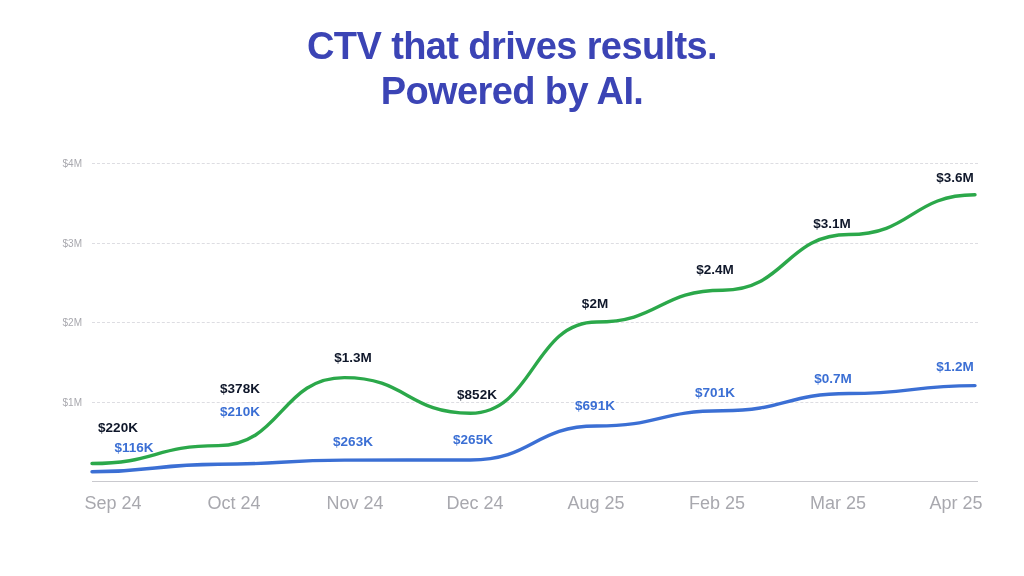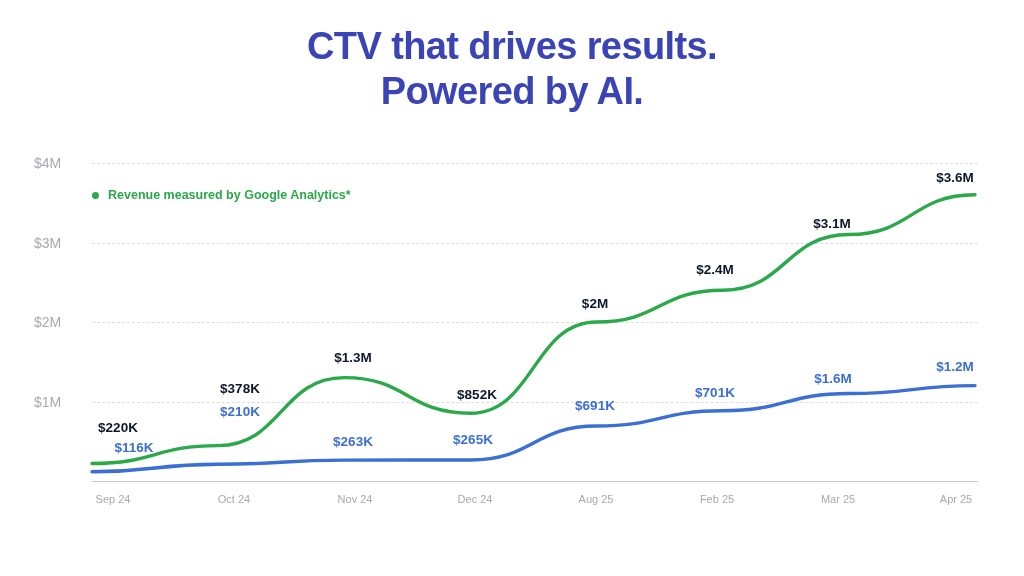--- a/index.html
+++ b/index.html
@@ -24,21 +24,22 @@
     letter-spacing: -0.6px;
     white-space: pre-line;
   }
 
   .chart-area { position: absolute; left: 0; top: 0; width: 1024px; height: 576px; }
 
   .y-label {
     position: absolute;
     right: 0;
     width: 48px;
-    font-size: 14px;
+    text-align: right;
+    font-size: 10px;
     color: #a8a8ae;
     transform: translateY(-50%);
   }
   .y-axis { position: absolute; left: 22px; top: 0; width: 60px; height: 576px; }
 
   .gridline {
     position: absolute;
     left: 92px;
     width: 886px;
     height: 0;
@@ -50,21 +51,21 @@
     left: 92px;
     width: 886px;
     height: 0;
     top: 481px;
     border-top: 1px solid #c9c9ce;
   }
 
   .x-label {
     position: absolute;
     top: 493px;
-    font-size: 11px;
+    font-size: 18px;
     color: #a8a8ae;
     transform: translateX(-50%);
     white-space: nowrap;
   }
 
   .legend { position: absolute; left: 92px; top: 188px; }
   .legend-row { display: flex; align-items: center; margin-bottom: 5px; }
   .legend-dot { width: 7px; height: 7px; border-radius: 50%; margin-right: 9px; flex: none; }
   .legend-text { font-size: 12.5px; font-weight: 700; white-space: nowrap; }
 
@@ -122,43 +123,39 @@
       <div class="x-label" style="left:838px">Mar 25</div>
       <div class="x-label" style="left:956px">Apr 25</div>
     </div>
 
     <svg class="lines" viewBox="0 0 1024 576">
       <path id="line-revenue" fill="none" stroke-width="3.4" stroke-linecap="round" stroke-linejoin="round" d="M 92.00 463.51 C 155.07 463.51, 155.07 445.62, 218.14 445.62 C 281.21 445.62, 281.21 377.65, 344.29 377.65 C 407.36 377.65, 407.36 413.27, 470.43 413.27 C 533.50 413.27, 533.50 322.00, 596.57 322.00 C 659.64 322.00, 659.64 290.20, 722.71 290.20 C 785.79 290.20, 785.79 234.55, 848.86 234.55 C 911.93 234.55, 911.93 194.80, 975.00 194.80" stroke="#2BA84A"></path>
       <path id="line-adspend" fill="none" stroke-width="3.4" stroke-linecap="round" stroke-linejoin="round" d="M 92.00 471.78 C 155.07 471.78, 155.07 464.31, 218.14 464.31 C 281.21 464.31, 281.21 460.09, 344.29 460.09 C 407.36 460.09, 407.36 459.93, 470.43 459.93 C 533.50 459.93, 533.50 426.07, 596.57 426.07 C 659.64 426.07, 659.64 410.72, 722.71 410.72 C 785.79 410.72, 785.79 393.55, 848.86 393.55 C 911.93 393.55, 911.93 385.60, 975.00 385.60" stroke="#3B6FD4"></path>
     </svg>
 
     <div class="legend">
-      <div class="legend-row">
-        <span class="legend-dot" style="background:#2BA84A"></span>
-        <span class="legend-text" style="color:#2BA84A">Revenue measured by Google Analytics*</span>
-      </div>
     </div>
 
     <div>
       <div class="pt-label pt-green" style="left:118px;top:427px">$220K</div>
       <div class="pt-label pt-green" style="left:240px;top:388px">$378K</div>
       <div class="pt-label pt-green" style="left:353px;top:357px">$1.3M</div>
       <div class="pt-label pt-green" style="left:477px;top:394px">$852K</div>
       <div class="pt-label pt-green" style="left:595px;top:303px">$2M</div>
       <div class="pt-label pt-green" style="left:715px;top:269px">$2.4M</div>
       <div class="pt-label pt-green" style="left:832px;top:223px">$3.1M</div>
       <div class="pt-label pt-green" style="left:955px;top:177px">$3.6M</div>
     </div>
 
     <div>
       <div class="pt-label pt-blue" style="left:134px;top:447px">$116K</div>
       <div class="pt-label pt-blue" style="left:240px;top:411px">$210K</div>
       <div class="pt-label pt-blue" style="left:353px;top:441px">$263K</div>
       <div class="pt-label pt-blue" style="left:473px;top:439px">$265K</div>
       <div class="pt-label pt-blue" style="left:595px;top:405px">$691K</div>
       <div class="pt-label pt-blue" style="left:715px;top:392px">$701K</div>
-      <div class="pt-label pt-blue" style="left:833px;top:378px">$1.6M</div>
+      <div class="pt-label pt-blue" style="left:833px;top:378px">$0.7M</div>
       <div class="pt-label pt-blue" style="left:955px;top:366px">$1.2M</div>
     </div>
 
   </div>
 
 </div>
 
 </body></html>

